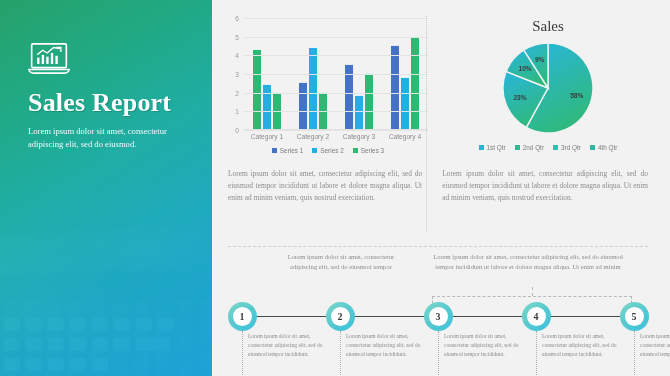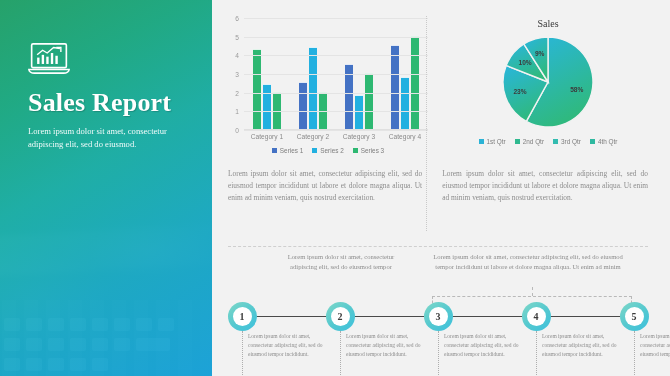--- a/index.html
+++ b/index.html
@@ -113,21 +113,21 @@
   .legend {
     display: flex; justify-content: center; gap: 9px; margin-top: 7px;
   }
   .legend-item { display: flex; align-items: center; gap: 3px; }
   .legend-swatch { width: 5px; height: 5px; display: inline-block; }
   .legend-label { font-size: 6.4px; color: #7e7e7e; }
 
   
   .pie-title {
     text-align: center; font-family: "Liberation Serif", serif;
-    font-size: 10px; color: #3a3a3a; margin-bottom: 4px;
+    font-size: 15px; color: #3a3a3a; margin-bottom: 4px;
   }
   .pie-wrap { position: relative; height: 98px; }
   .pie-svg { display: block; margin: 0 auto; }
   .pie-pct {
     font-size: 6.6px; fill: #3c3c3c; font-family:"Liberation Sans", sans-serif;
     font-weight: 600;
   }
 
   
   .para-row { display: flex; gap: 10px; margin-top: 14px; }

